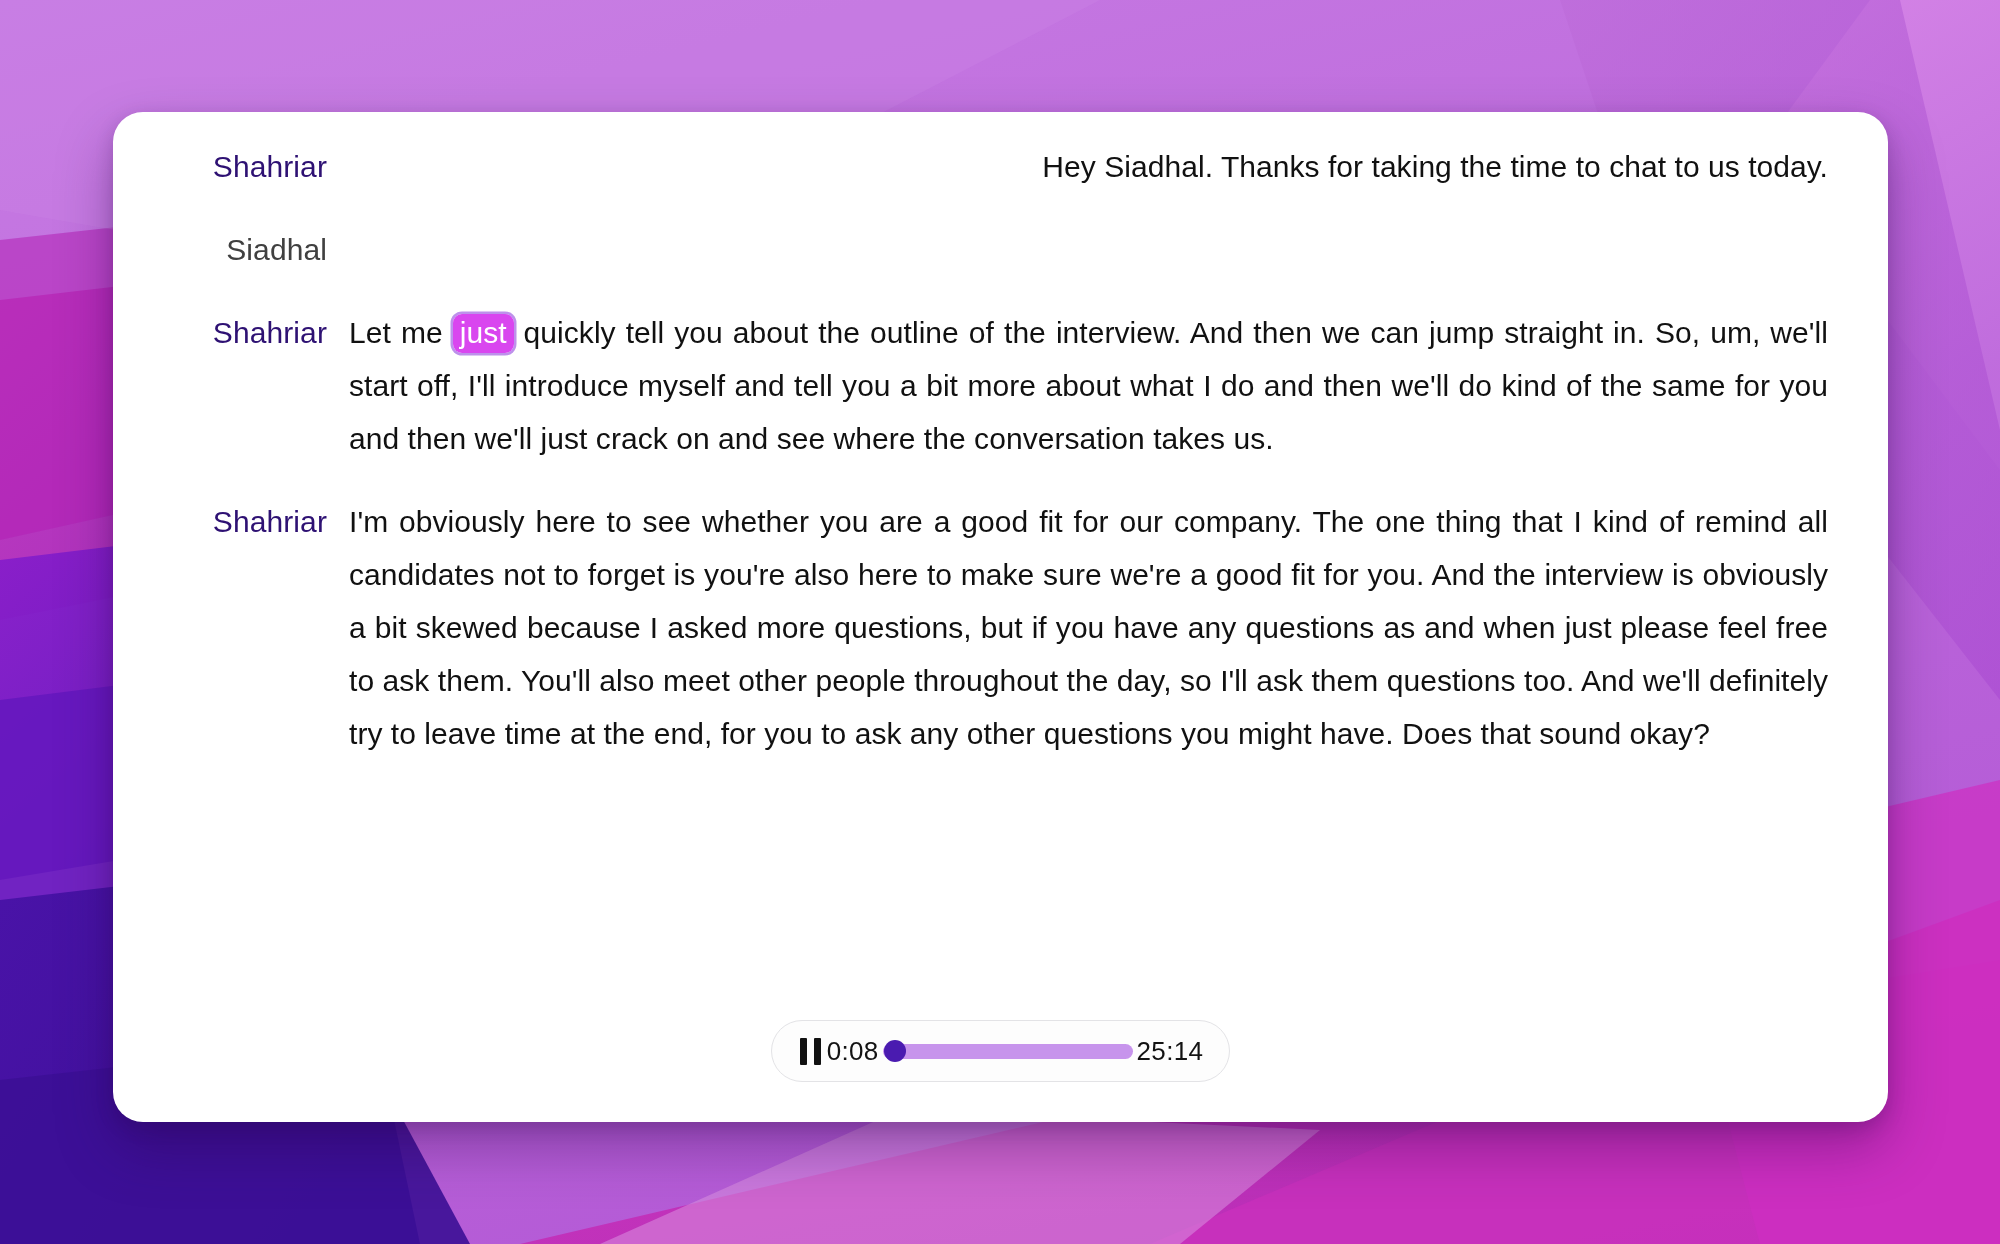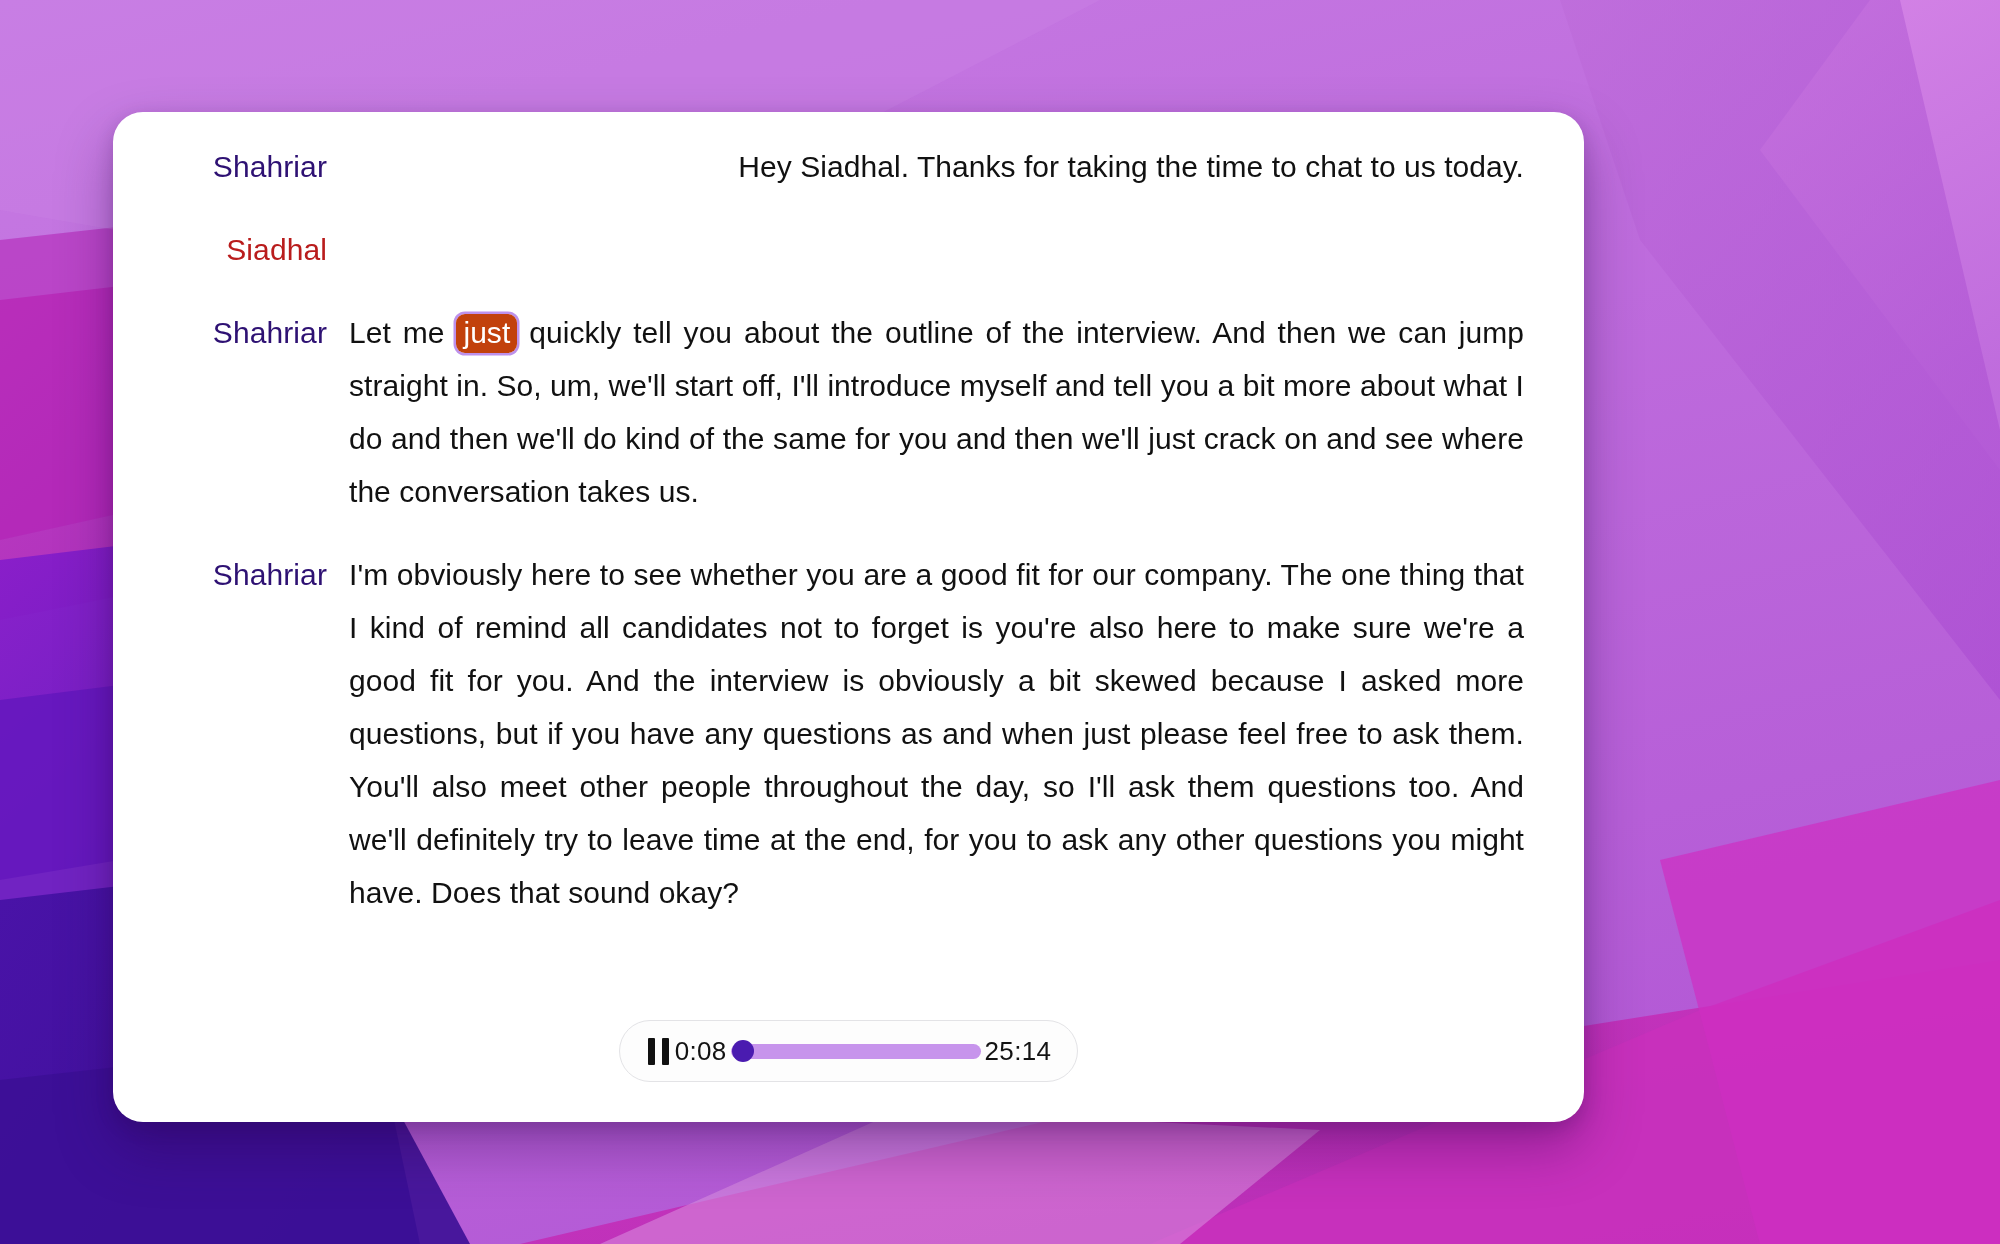--- a/index.html
+++ b/index.html
@@ -22,21 +22,21 @@
     overflow: hidden;
     background: linear-gradient(160deg, #c173e0 0%, #bb62da 28%, #a83fcf 48%, #8c27c4 66%, #6a1bbb 82%, #4a12a6 100%);
   }
   #wallpaper svg { position: absolute; inset: 0; width: 100%; height: 100%; display: block; }
 
   
   #card {
     position: absolute;
     left: 113px;
     top: 112px;
-    width: 1471px;
+    width: 1775px;
     height: 1010px;
     background: #ffffff;
     border-radius: 30px;
     box-shadow: 0 26px 55px rgba(40, 0, 70, 0.34), 0 6px 18px rgba(40, 0, 70, 0.18);
     overflow: hidden;
   }
 
   #transcript {
     position: absolute;
     left: 0; right: 0; top: 0;
@@ -57,36 +57,36 @@
     text-align: right;
     padding-right: 22px;
     box-sizing: border-box;
     font-size: 30px;
     line-height: 53px;
     font-weight: 400;
     white-space: nowrap;
     letter-spacing: 0.1px;
   }
   .speaker.primary { color: #2e1173; }
-  .speaker.secondary { color: #b91c1c; }
+  .speaker.secondary { color: #404040; }
 
   .utterance {
     flex: 1 1 auto;
     font-size: 30px;
     line-height: 53px;
     color: #111111;
     text-align: justify;
     text-justify: inter-word;
     letter-spacing: 0.05px;
     hyphens: none;
   }
   .utterance.single { text-align: right; }
 
   .hl {
-    background: #c2410c;
+    background: #d946ef;
     color: #ffffff;
     border-radius: 9px;
     padding: 2px 7px 4px 7px;
     box-shadow: 0 0 0 2.5px rgba(178, 126, 232, 0.85);
     white-space: nowrap;
   }
 
   
   #player-wrap {
     position: absolute;

